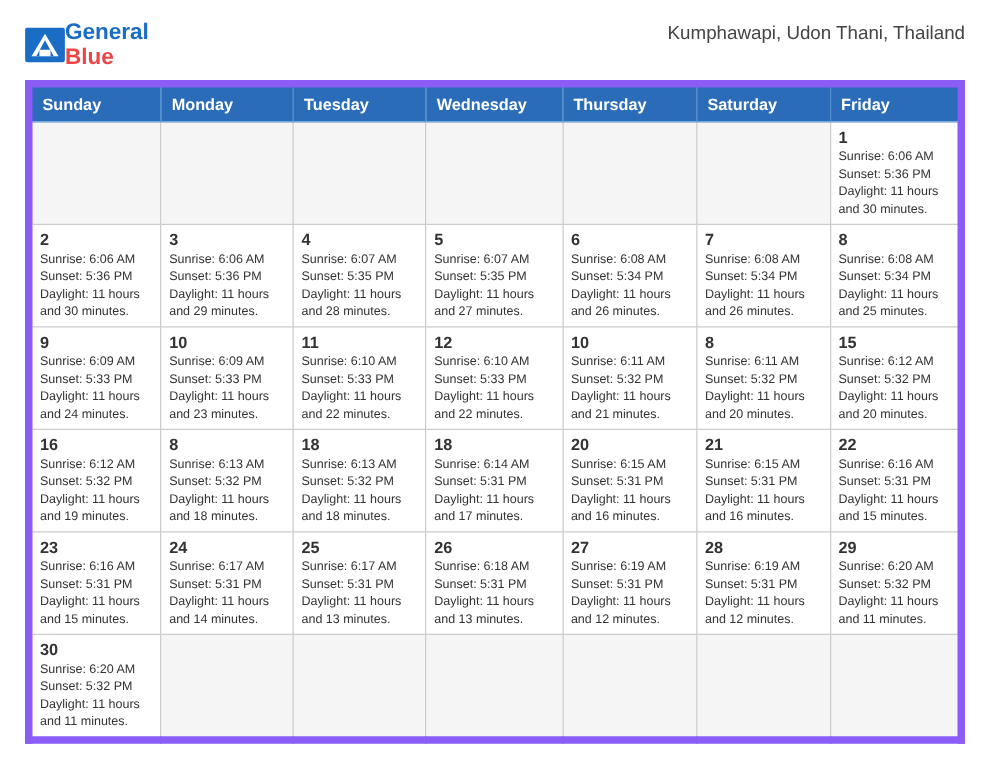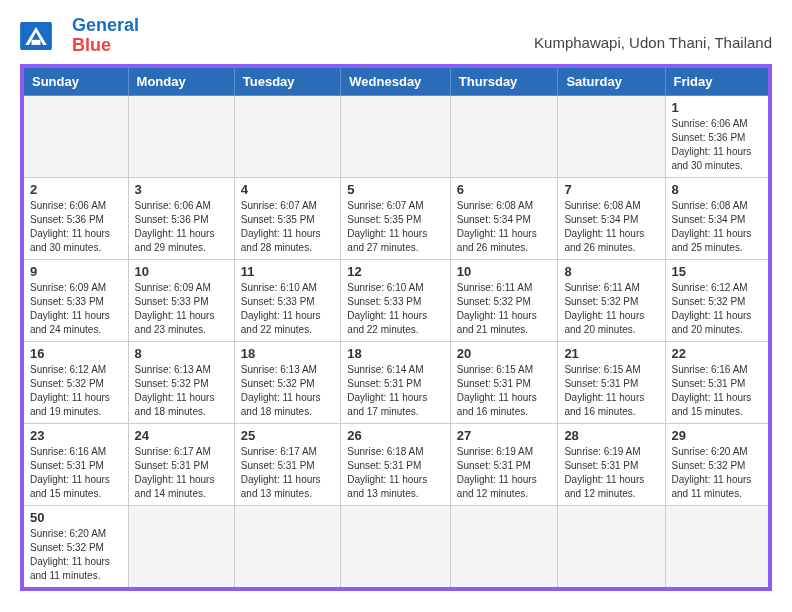--- a/index.html
+++ b/index.html
@@ -12,21 +12,21 @@
     }
     .header {
       display: flex;
       justify-content: space-between;
       align-items: flex-start;
       margin-bottom: 8px;
     }
     .logo {
       display: flex;
       align-items: center;
-      gap: 20px;
+      gap: 0;
     }
     .logo-text {
       font-size: 18px;
       font-weight: bold;
       color: #333;
       line-height: 1.1;
     }
     .logo-text span {
       color: #1a6dc4;
     }
@@ -39,26 +39,26 @@
     }
     .month-title {
       font-size: 32px;
       font-weight: bold;
       color: #222;
       line-height: 1.1;
     }
     .location-title {
       font-size: 15px;
       color: #444;
-      margin-top: 18px;
+      margin-top: 2px;
     }
     .calendar {
       width: 100%;
       border-collapse: collapse;
-      border: 4px solid #8b5cf6;
+      border: 6px solid #8b5cf6;
     }
     .calendar th {
       background: #2b6cb8;
       color: #fff;
       font-size: 13px;
       font-weight: bold;
       text-align: left;
       padding: 6px 8px;
       border: 1px solid #5590d0;
     }
@@ -337,21 +337,21 @@
         <td>
           <span class="day-num">29</span>
           <div class="day-info">Sunrise: 6:20 AM
 Sunset: 5:32 PM
 Daylight: 11 hours
 and 11 minutes.</div>
         </td>
       </tr>
       <tr>
         <td>
-          <span class="day-num">50</span>
+          <span class="day-num">30</span>
           <div class="day-info">Sunrise: 6:20 AM
 Sunset: 5:32 PM
 Daylight: 11 hours
 and 11 minutes.</div>
         </td>
         <td class="empty"></td>
         <td class="empty"></td>
         <td class="empty"></td>
         <td class="empty"></td>
         <td class="empty"></td>

